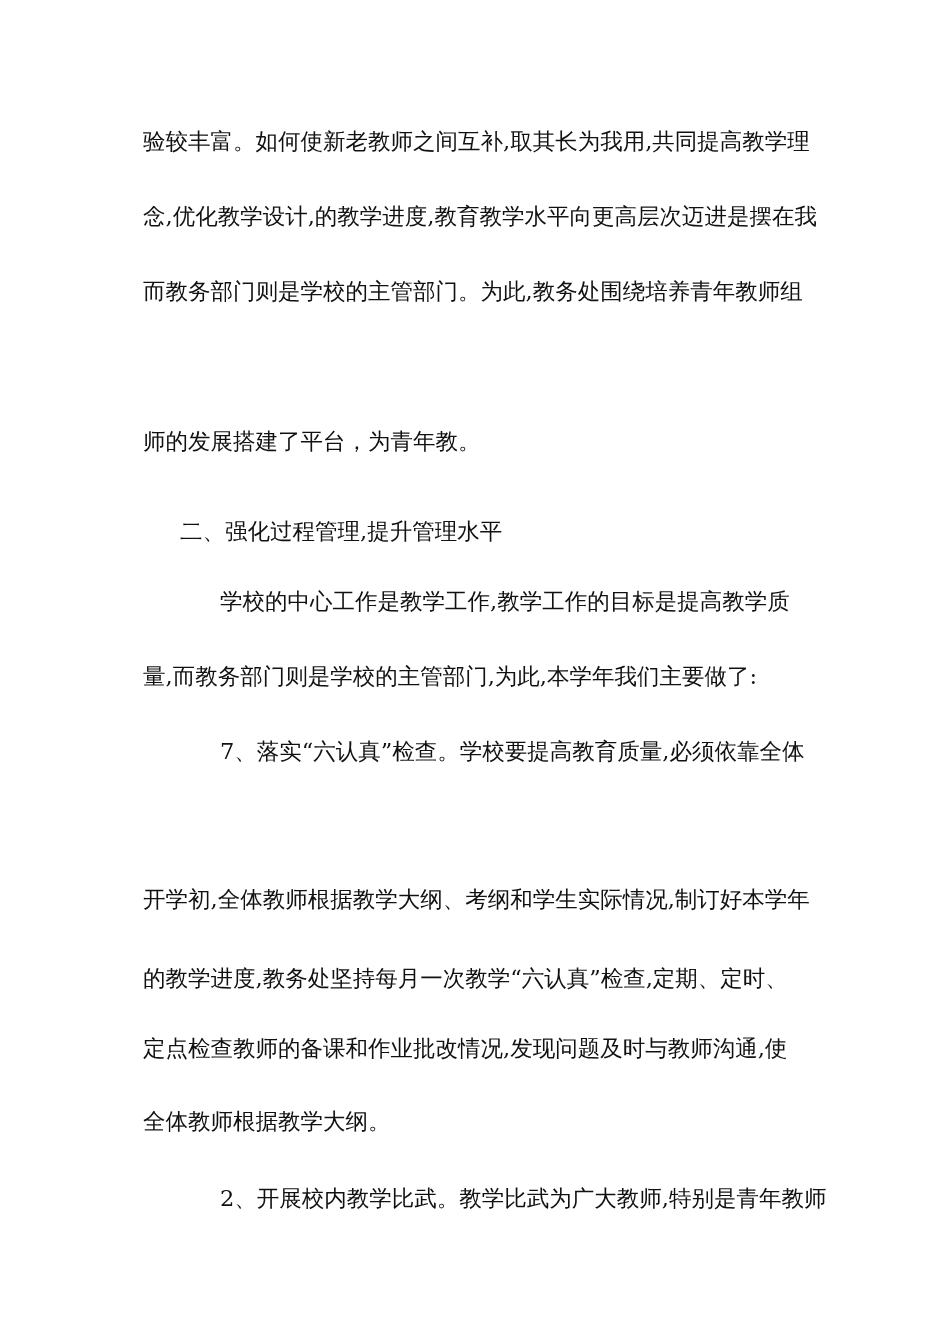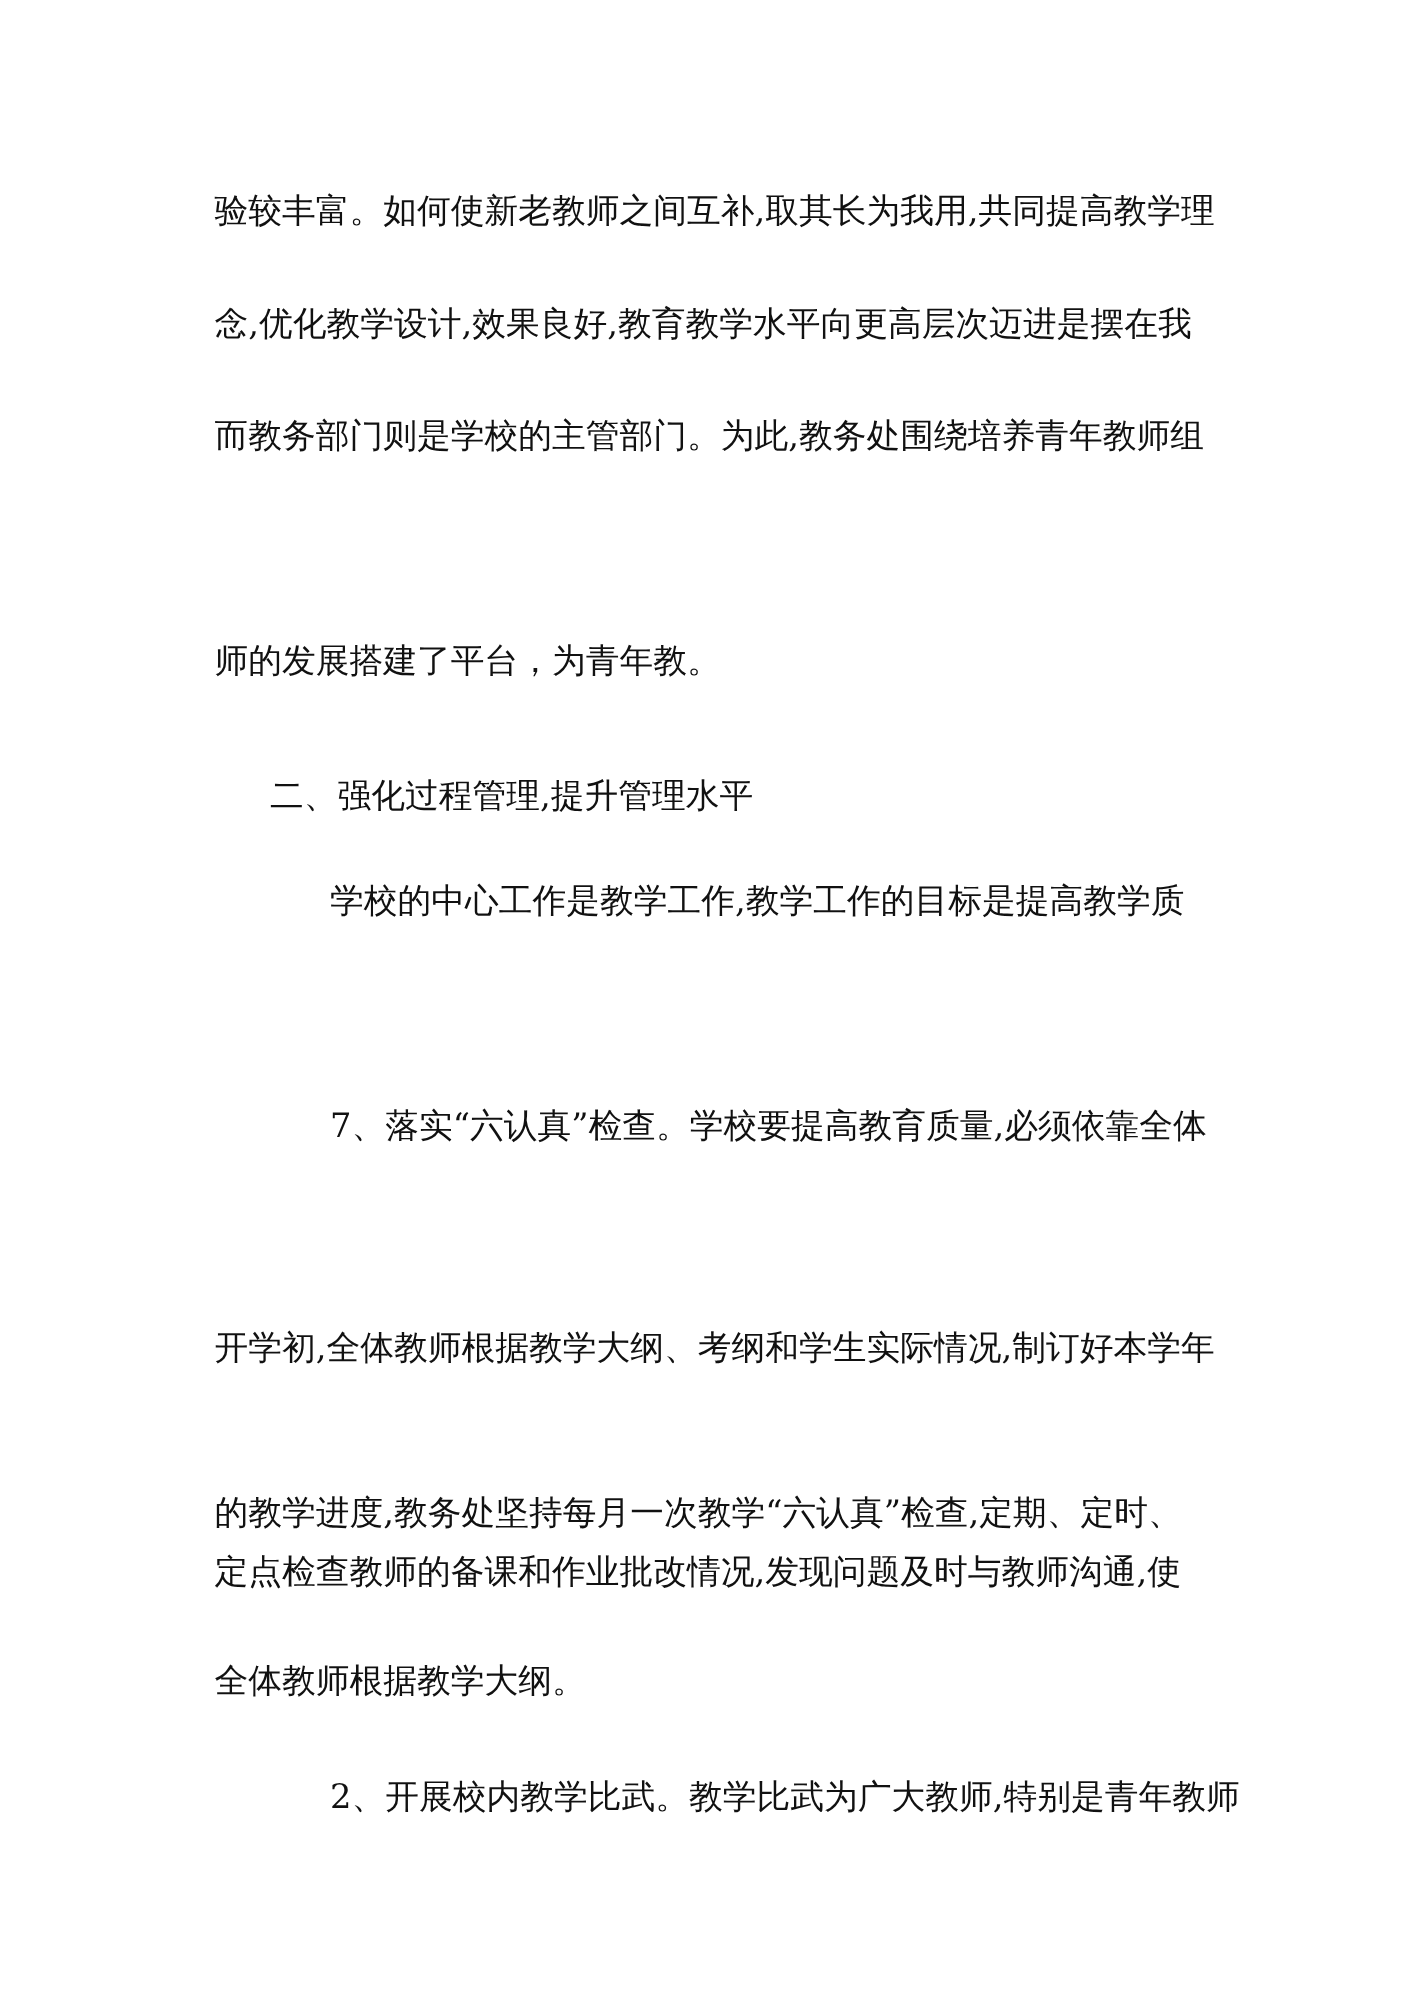--- a/index.html
+++ b/index.html
@@ -31,28 +31,29 @@
       letter-spacing: 0px;
     }
     .indent1 { left: 180px; }
     .indent2 { left: 220px; }
   </style>
 </head>
 <body>
 
 <div class="page">
   <div class="line" style="top:126px">验较丰富。如何使新老教师之间互补,取其长为我用,共同提高教学理</div>
-  <div class="line" style="top:201px">念,优化教学设计,效果良好,教育教学水平向更高层次迈进是摆在我</div>
+  <div class="line" style="top:201px">念,优化教学设计,的教学进度,教育教学水平向更高层次迈进是摆在我</div>
   <div class="line" style="top:276px">而教务部门则是学校的主管部门。为此,教务处围绕培养青年教师组</div>
   <div class="line" style="top:426px">师的发展搭建了平台，为青年教。</div>
 
   <div class="line indent1" style="top:516px">二、强化过程管理,提升管理水平</div>
 
   <div class="line indent2" style="top:586px">学校的中心工作是教学工作,教学工作的目标是提高教学质</div>
+  <div class="line" style="top:661px">量,而教务部门则是学校的主管部门,为此,本学年我们主要做了:</div>
 
   <div class="line indent2" style="top:736px">7、落实“六认真”检查。学校要提高教育质量,必须依靠全体</div>
   <div class="line" style="top:884px">开学初,全体教师根据教学大纲、考纲和学生实际情况,制订好本学年</div>
-  <div class="line" style="top:994px">的教学进度,教务处坚持每月一次教学“六认真”检查,定期、定时、</div>
+  <div class="line" style="top:963px">的教学进度,教务处坚持每月一次教学“六认真”检查,定期、定时、</div>
   <div class="line" style="top:1033px">定点检查教师的备课和作业批改情况,发现问题及时与教师沟通,使</div>
   <div class="line" style="top:1106px">全体教师根据教学大纲。</div>
 
   <div class="line indent2" style="top:1183px">2、开展校内教学比武。教学比武为广大教师,特别是青年教师</div>
 </div>
 
 </body></html>

